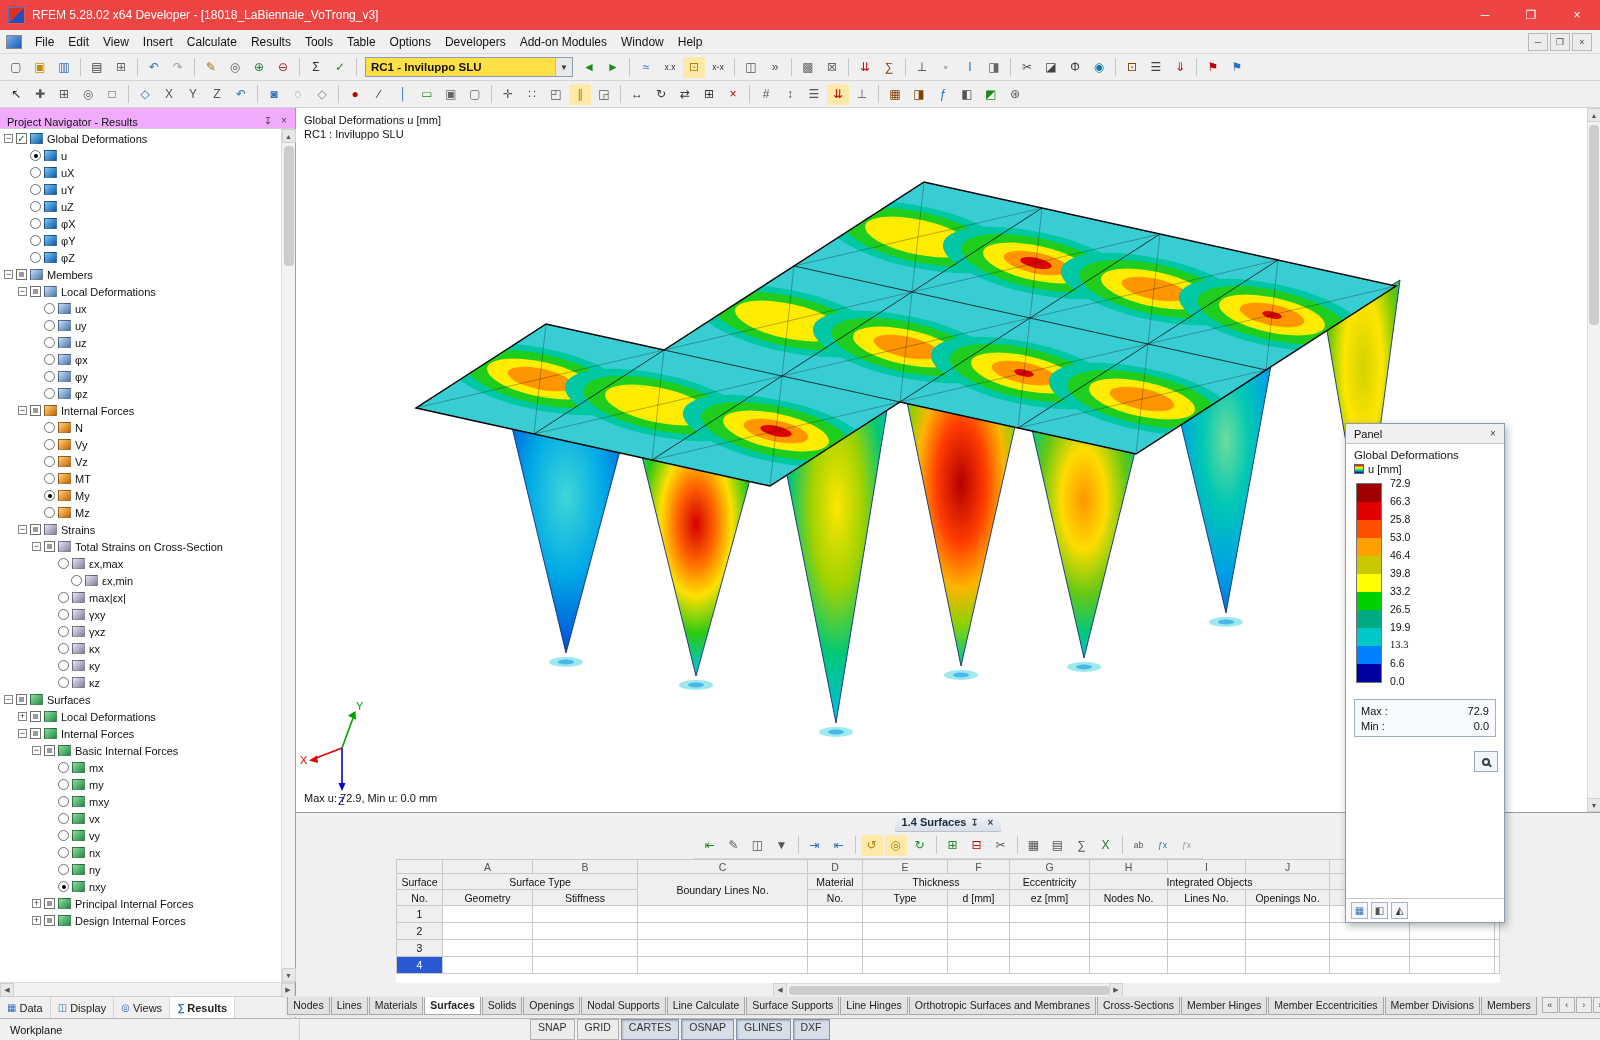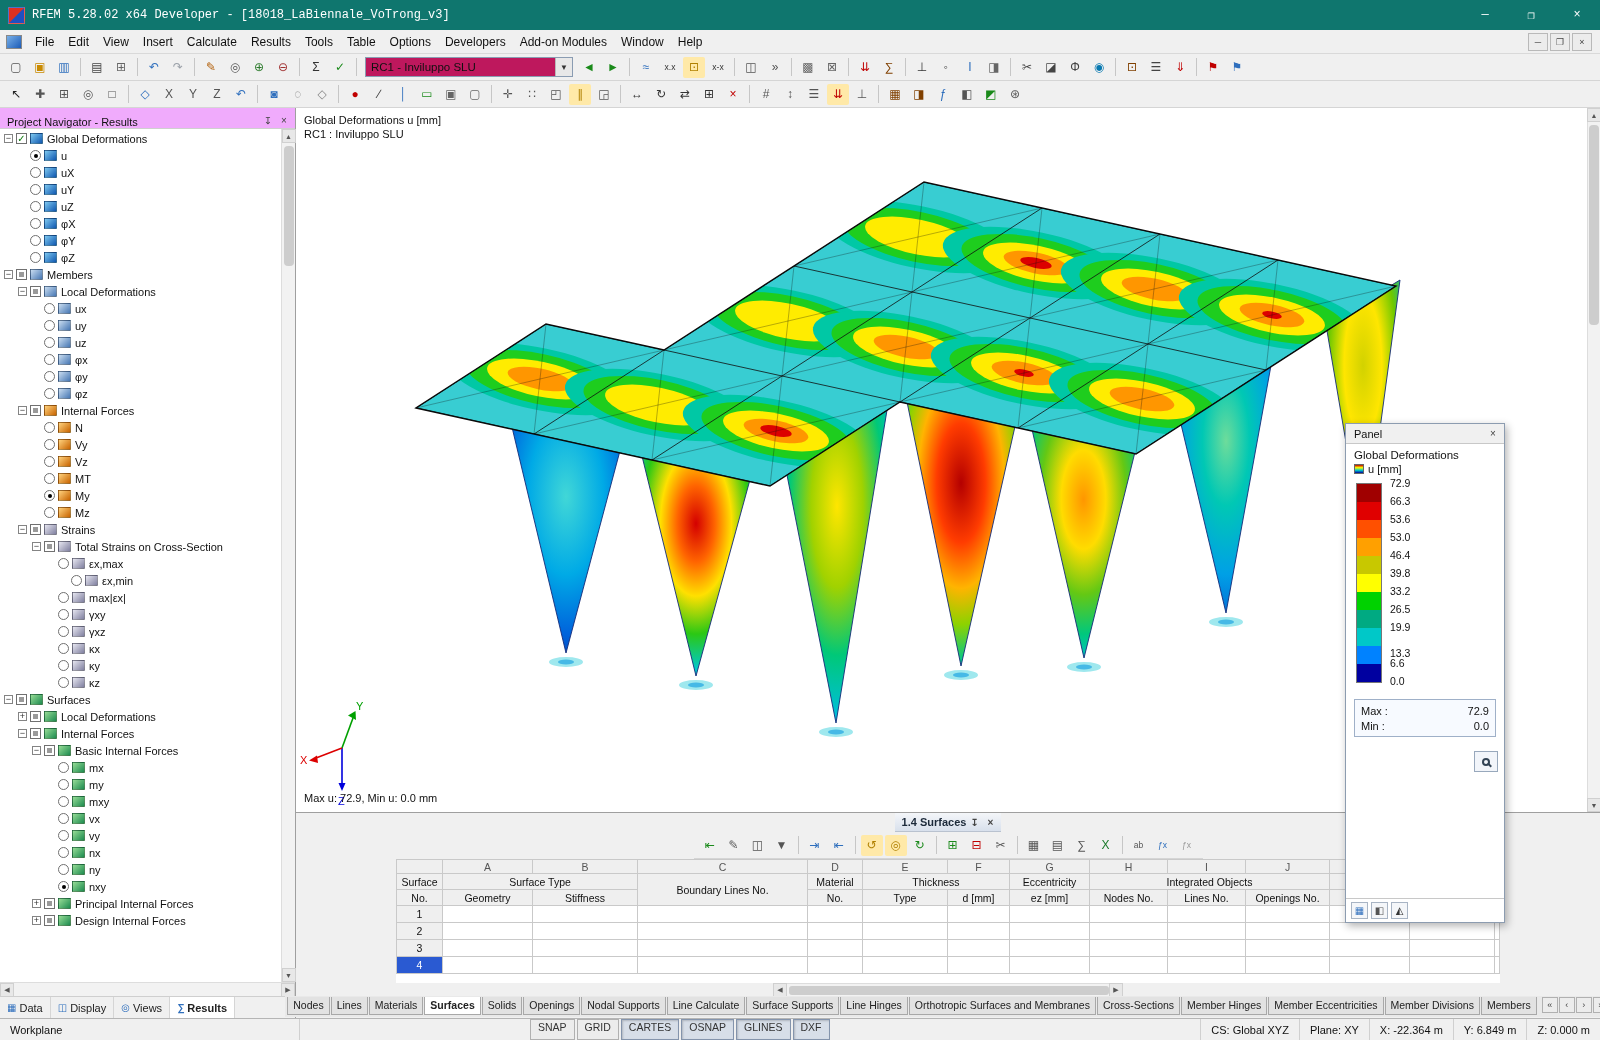--- a/index.html
+++ b/index.html
@@ -1,40 +1,40 @@
 <!DOCTYPE html>
 <html><head>
 <meta charset="utf-8">
 <style>
   * { box-sizing: border-box; margin: 0; padding: 0; }
   html,body { width:1600px; height:1040px; overflow:hidden; }
   body { font-family: "Liberation Sans", "DejaVu Sans", sans-serif; font-size: 12px; color:#111; background:#d4d4d4; }
   .app { width:1600px; height:1040px; display:flex; flex-direction:column; background:#f0f0f0; }
 
   
-  .titlebar { height:30px; background:#0f766e; display:flex; align-items:center; padding:0 0 0 8px; flex:none;font-family:Liberation Mono, monospace; }
+  .titlebar { height:30px; background:#ef4444; display:flex; align-items:center; padding:0 0 0 8px; flex:none; }
   .app-ico { width: 17px; height:17px; flex:none; background:linear-gradient(135deg,#e03020 49%,#2050c0 51%); border:1px solid #fff3; margin-right:7px; }
   .title-text { color:#fff; font-size:12px; flex:1; white-space:nowrap; overflow:hidden; }
   .win-controls { display:flex; height:30px; }
   .win-btn { width:46px; height:30px; color:#fff; display:flex; align-items:center; justify-content:center; font-size:12px; }
 
   
   .menubar { height:24px; background:#f0f0f0; border-bottom:1px solid #d9d9d9; display:flex; align-items:center; padding:0 4px; flex:none; }
   .mdi-ico { width:16px; height:14px; background:linear-gradient(135deg,#79b0e8,#1b5cb8); border:1px solid #888; margin:0 6px 0 2px; flex:none; }
   .menu-items { display:flex; align-items:center; flex:1; }
   .menu-item { padding:3px 7px; font-size:12px; color:#111; }
   .mdi-controls { display:flex; gap:2px; margin-right:4px; }
   .mdi-btn { width:20px; height:18px; border:1px solid #b9b9b9; background:#ececec; color:#444; font-size:9px; display:flex; align-items:center; justify-content:center; }
 
   
   .toolbar { height:27px; background:#f0f0f0; border-bottom:1px solid #d5d5d5; display:flex; align-items:center; padding:0 4px; flex:none; overflow:hidden; }
   .tb-group { display:flex; align-items:center; }
   .tb-btn { width:22px; height:21px; display:inline-flex; align-items:center; justify-content:center; font-size:12px; border:1px solid transparent; border-radius:2px; margin:0 1px; flex:none; }
   .tb-sep { width:1px; height:18px; background:#c6c6c6; margin:0 4px; flex:none; }
-  .combo { width:208px; height:20px; background:#be185d; border:1px solid #8a9cb2; display:flex; align-items:center; margin:0 4px; flex:none; }
+  .combo { width:208px; height:20px; background:#fde047; border:1px solid #8a9cb2; display:flex; align-items:center; margin:0 4px; flex:none;font-weight:bold; }
   .combo-text { flex:1; padding:0 5px; font-size:11.5px; white-space:nowrap; overflow:hidden; }
   .combo-arrow { width:17px; height:18px; background:#e8e8e8; border-left:1px solid #b9b9b9; font-size:8px; display:flex; align-items:center; justify-content:center; color:#333; }
 
   
   .main { flex:1; display:flex; min-height:0; }
 
   
   .navigator { width:296px; flex:none; background:#fff; border-right:1px solid #9f9f9f; display:flex; flex-direction:column; }
   .nav-title { height:21px; background:#f0abfc; border-bottom:1px solid #cfcfcf; display:flex; align-items:flex-end; font-size:11px; padding:0 3px 0 7px; flex:none; }
   .nav-title-label { flex:1; }
@@ -870,28 +870,28 @@
                 <div class="legend-band" style="background: rgb(255, 255, 0);"></div>
                 <div class="legend-band" style="background: rgb(0, 210, 0);"></div>
                 <div class="legend-band" style="background: rgb(0, 170, 130);"></div>
                 <div class="legend-band" style="background: rgb(0, 200, 200);"></div>
                 <div class="legend-band" style="background: rgb(0, 130, 255);"></div>
                 <div class="legend-band" style="background: rgb(0, 0, 160);"></div>
               </div>
             <div class="legend-values">
                 <div class="legend-value" style="top: -6px;">72.9</div>
                 <div class="legend-value" style="top: 12px;">66.3</div>
-                <div class="legend-value" style="top: 30px;">53.6</div>
+                <div class="legend-value" style="top: 30px;">25.8</div>
                 <div class="legend-value" style="top: 48px;">53.0</div>
                 <div class="legend-value" style="top: 66px;">46.4</div>
                 <div class="legend-value" style="top: 84px;">39.8</div>
                 <div class="legend-value" style="top: 102px;">33.2</div>
                 <div class="legend-value" style="top: 120px;">26.5</div>
                 <div class="legend-value" style="top: 138px;">19.9</div>
-                <div class="legend-value" style="top: 164px;">13.3</div>
+                <div class="legend-value" style="top: 156px; font-family: Liberation Serif, serif;">13.3</div>
                 <div class="legend-value" style="top: 174px;">6.6</div>
                 <div class="legend-value" style="top: 192px;">0.0</div>
               </div>
           </div>
           <div class="mm-box">
             <div class="mm-row">
               <span>Max :</span>
               <span>72.9</span>
             </div>
             <div class="mm-row">
@@ -1116,22 +1116,15 @@
   <div class="statusbar">
     <span class="sb-left">Workplane</span>
     <span class="status-toggles">
         <span class="status-toggle">SNAP</span>
         <span class="status-toggle">GRID</span>
         <span class="status-toggle pressed">CARTES</span>
         <span class="status-toggle pressed">OSNAP</span>
         <span class="status-toggle pressed">GLINES</span>
         <span class="status-toggle pressed">DXF</span>
       </span>
-    <span class="sb-right">
-      <span class="sb-field">CS: Global XYZ</span>
-      <span class="sb-field">Plane: XY</span>
-      <span class="sb-field">X: -22.364 m</span>
-      <span class="sb-field">Y: 6.849 m</span>
-      <span class="sb-field">Z: 0.000 m</span>
-    </span>
   </div>
 
 </div>
 
 </body></html>

